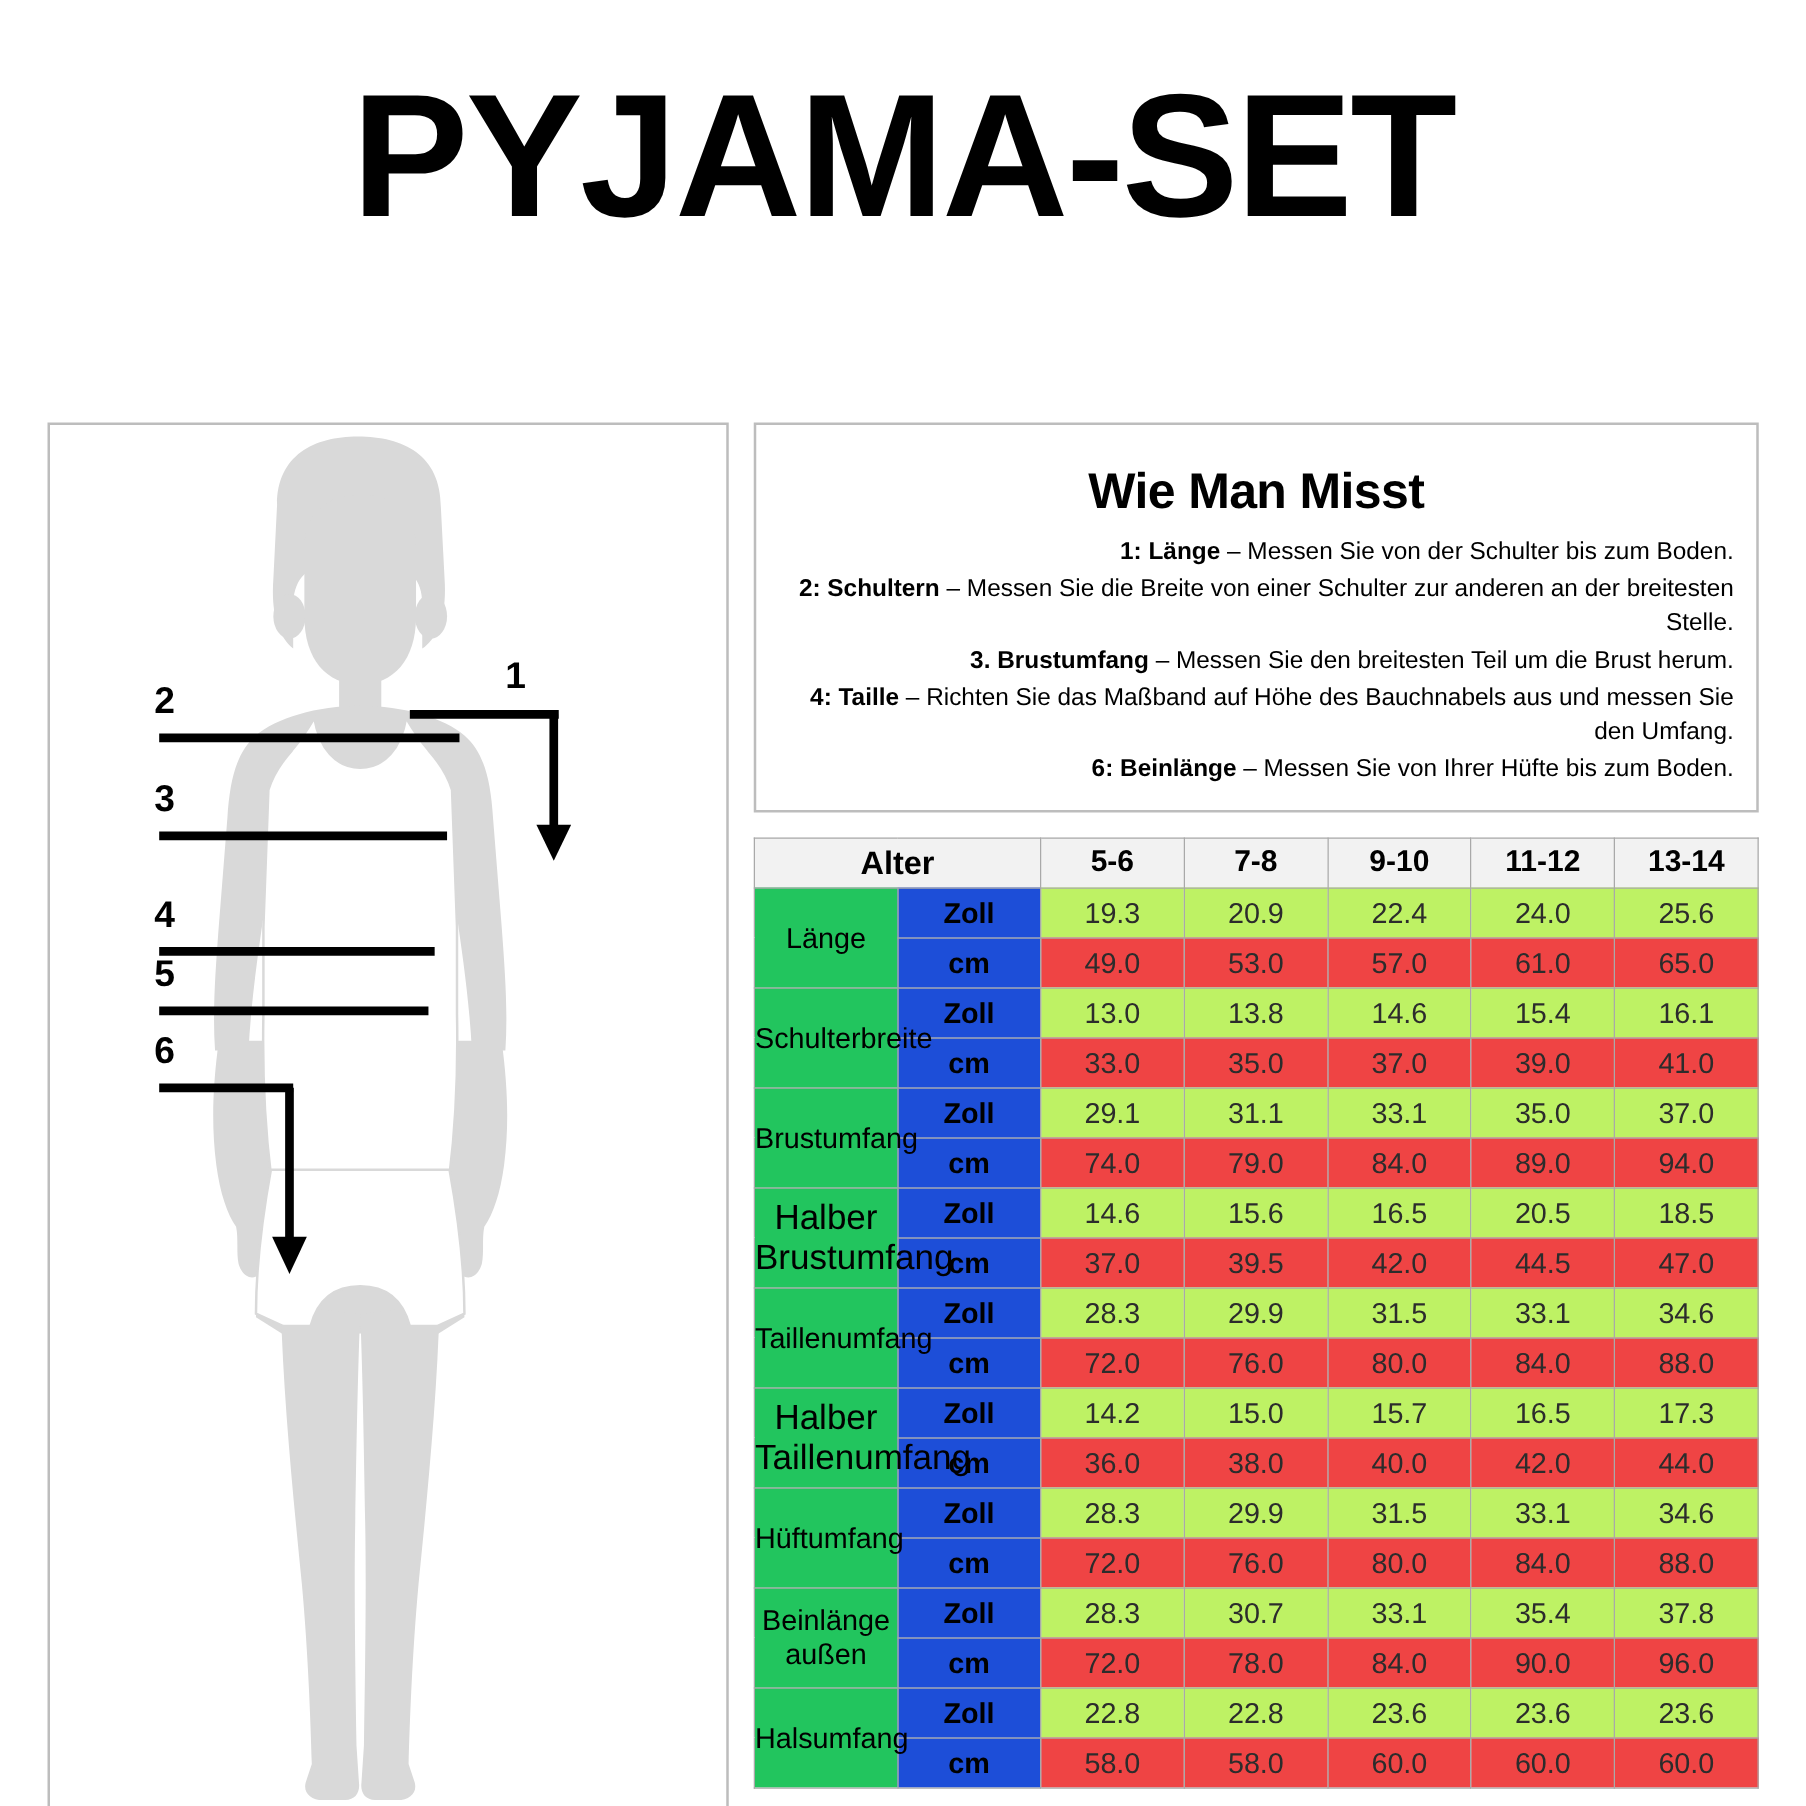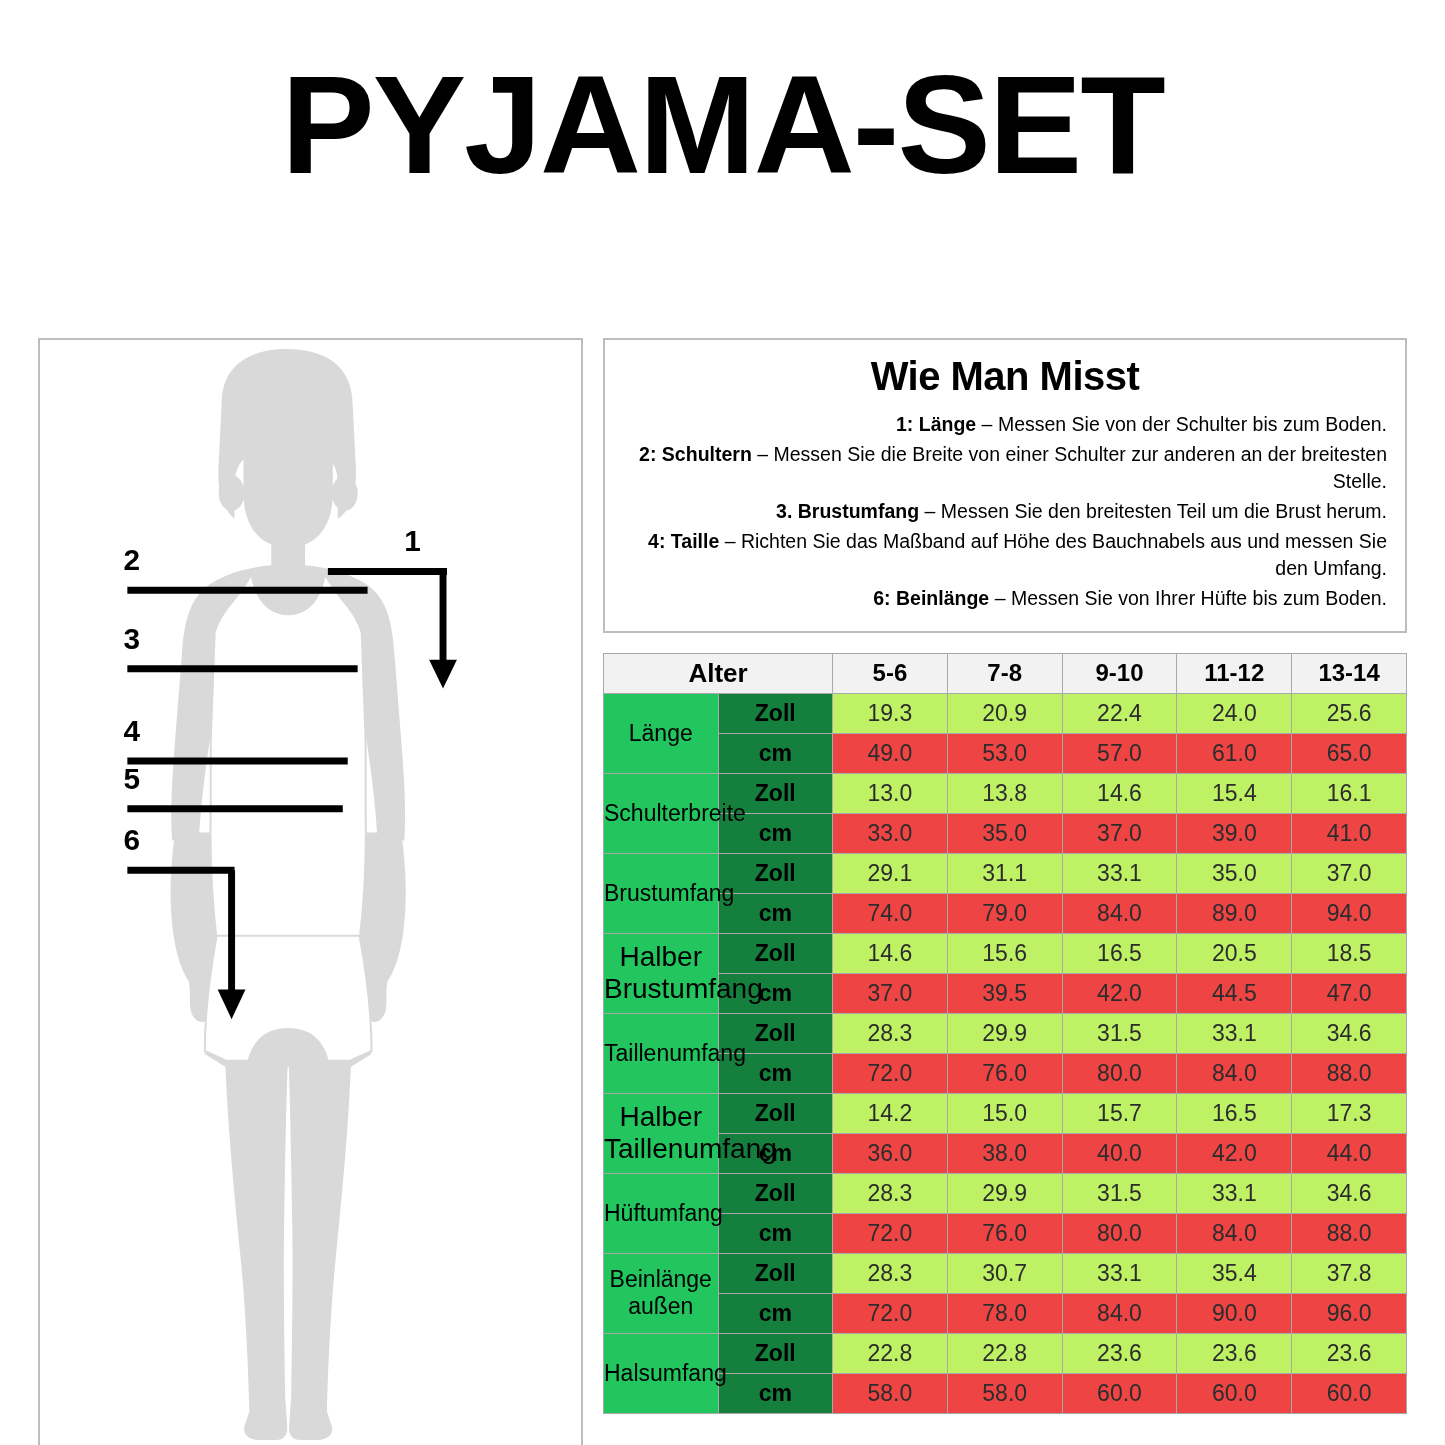--- a/index.html
+++ b/index.html
@@ -59,21 +59,21 @@
   
   .howto {
     border: 2px solid #bdbdbd;
     box-sizing: border-box;
     padding: 14px 18px 16px 18px;
   }
   .howto h2 {
     text-align: center;
     font-size: 40px;
     font-weight: bold;
-    margin: 0 0 12px 0;
+    margin: 17px 0 12px 0;
     letter-spacing: -0.5px;
   }
   .howto p {
     margin: 0 0 2px 0;
     font-size: 19.5px;
     line-height: 1.42;
     text-align: right;
   }
   .howto p b {
     font-weight: bold;
@@ -106,21 +106,21 @@
     font-weight: normal;
     font-size: 25px;
     background: #22c55e;
   }
   td.rowlabel.small {
     font-size: 28px;
   }
   td.unit {
     font-weight: bold;
     font-size: 24px;
-    background: #15803d;
+    background: #1d4ed8;
   }
   td.val-in {
     background: #bef264;
     color: #2c2c2c;
   }
   td.val-cm {
     background: #ef4444;
     color: #2c2c2c;
   }
   

